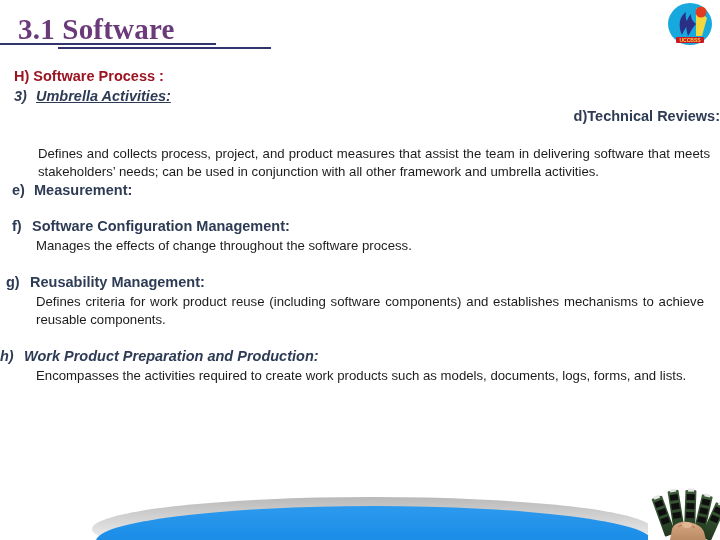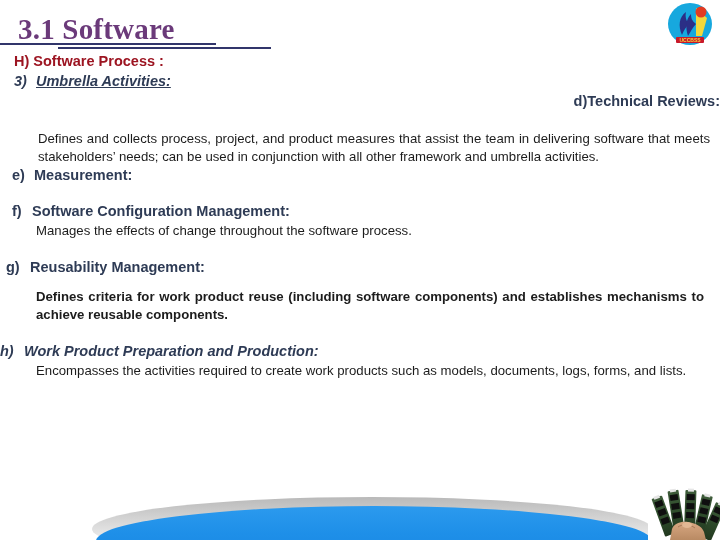--- a/index.html
+++ b/index.html
@@ -63,21 +63,21 @@
     left: 666px;
     top: 2px;
     width: 48px;
     height: 44px;
   }
 
   
   #body {
     position: absolute;
     left: 0;
-    top: 52px;
+    top: 67px;
     width: 720px;
   }
   .blk { position: relative; }
 
   .hdl {
     font-size: 14.5px;
     font-weight: bold;
     line-height: 18px;
     white-space: nowrap;
   }
@@ -178,21 +178,21 @@
     <div class="blk hdl navy" style="margin-left:12px;">
       <span style="display:inline-block;width:20px;">f)</span><span>Software Configuration Management:</span>
     </div>
     <div class="blk para" style="margin-left:36px; width:640px; margin-top:2px;">Manages the effects of change throughout the software process.</div>
 
     <div class="gap18"></div>
 
     <div class="blk hdl navy" style="margin-left:6px;">
       <span style="display:inline-block;width:24px;">g)</span><span>Reusability Management:</span>
     </div>
-    <div class="blk para just" style="margin-left:36px; width:668px; margin-top:12px;font-weight:bold;">Defines criteria for work product reuse (including software components) and establishes mechanisms to achieve reusable components.</div>
+    <div class="blk para just" style="margin-left:36px; width:668px; margin-top:2px;">Defines criteria for work product reuse (including software components) and establishes mechanisms to achieve reusable components.</div>
 
     <div class="gap18"></div>
 
     <div class="blk hdl navy" style="margin-left:0;font-style:italic;">
       <span style="display:inline-block;width:24px;">h)</span><span>Work Product Preparation and Production:</span>
     </div>
     <div class="blk para" style="margin-left:36px; width:676px; margin-top:2px;">Encompasses the activities required to create work products such as models, documents, logs, forms, and lists.</div>
 
   </div>
 

